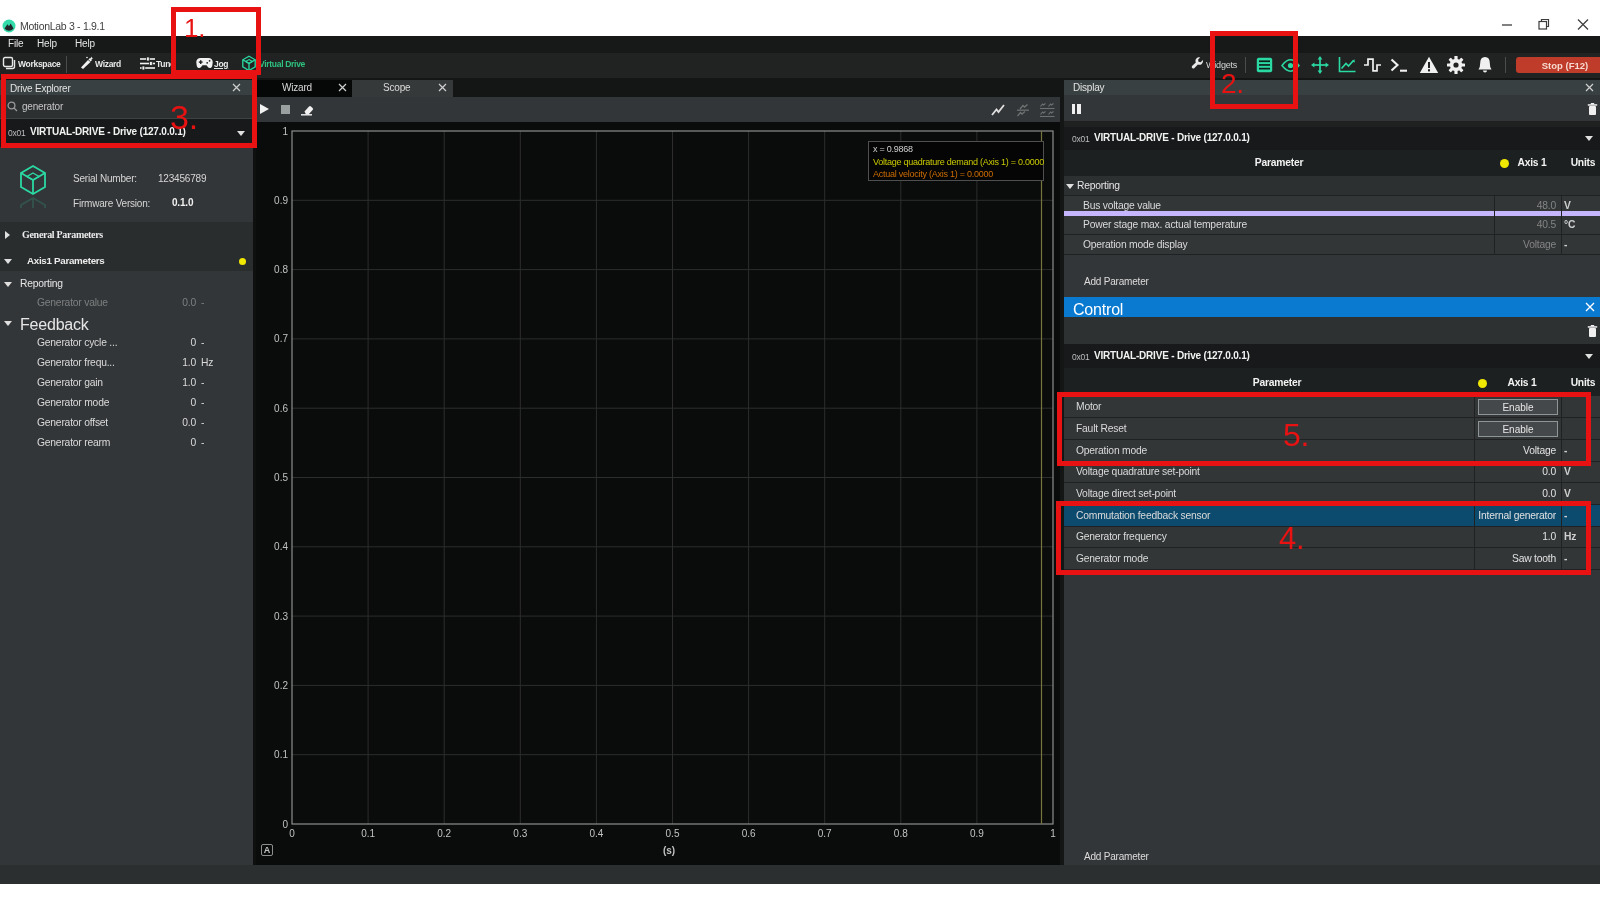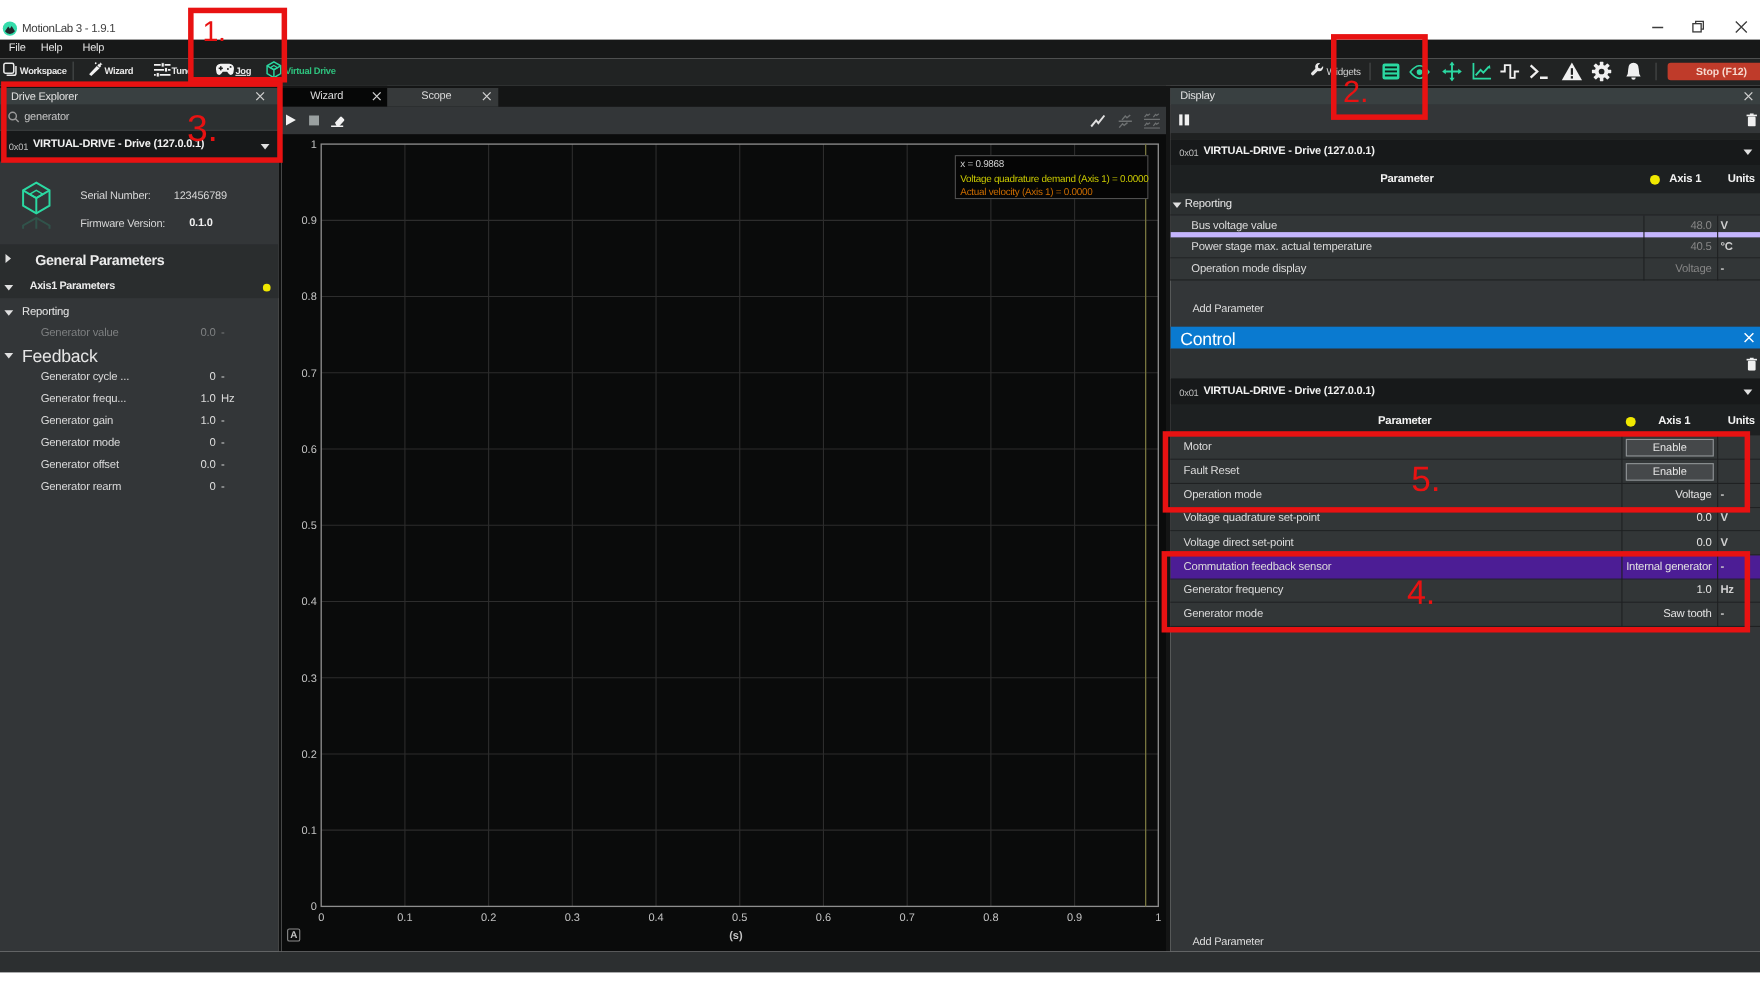--- a/index.html
+++ b/index.html
@@ -190,21 +190,21 @@
         <path d="M3 9 L15 16 L27 9 M15 16 V30"></path>
       </g>
     </svg>
     <div class="txt" style="left:73px;top:26px;font-size:10px;color:#d6d6d6;">Serial Number:</div>
     <div class="txt" style="left:158px;top:26px;font-size:10px;color:#d6d6d6;">123456789</div>
     <div class="txt" style="left:73px;top:51px;font-size:10px;color:#d6d6d6;">Firmware Version:</div>
     <div class="txt" style="left:172px;top:50px;font-size:10px;font-weight:bold;color:#f0f0f0;">0.1.0</div>
   </div>
 
   <div class="abs" style="left:5px;top:153px;width:0;height:0;border-top:4.5px solid transparent;border-bottom:4.5px solid transparent;border-left:5.5px solid #e0e0e0;"></div>
-  <div class="txt" style="left:32px;top:151px;font-size:13px;font-weight:bold;color:#ececec;letter-spacing:-0.3px;">General Parameters</div>
+  <div class="txt" style="left:22px;top:151px;font-size:10px;font-weight:bold;color:#ececec;letter-spacing:-0.3px;font-family:Liberation Serif, serif;">General Parameters</div>
   <div class="abs" style="left:4px;top:181px;width:0;height:0;border-left:4.5px solid transparent;border-right:4.5px solid transparent;border-top:5.5px solid #e0e0e0;"></div>
   <div class="txt" style="left:27px;top:177px;font-size:9.8px;font-weight:bold;color:#ececec;letter-spacing:-0.3px;">Axis1 Parameters</div>
   <div class="abs" style="left:239px;top:180px;width:7px;height:7px;border-radius:50%;background:#f0e800;"></div>
   <div class="abs" style="left:4px;top:204px;width:0;height:0;border-left:4.5px solid transparent;border-right:4.5px solid transparent;border-top:5.5px solid #e0e0e0;"></div>
   <div class="txt" style="left:20px;top:200px;font-size:10.3px;color:#e6e6e6;">Reporting</div>
   <div class="txt" style="left:37px;top:219px;font-size:10.3px;color:#7d7f80;">Generator value</div>
   <div class="txt" style="right:57px;top:219px;font-size:10.3px;color:#7d7f80;">0.0</div>
   <div class="txt" style="left:201px;top:219px;font-size:10.3px;color:#7d7f80;">-</div>
   <div class="abs" style="left:4px;top:243px;width:0;height:0;border-left:4.5px solid transparent;border-right:4.5px solid transparent;border-top:5.5px solid #e0e0e0;"></div>
   <div class="txt" style="left:20px;top:238px;font-size:16px;color:#e6e6e6;">Feedback</div>
@@ -446,21 +446,21 @@
   <div class="abs" style="left:0;top:384px;width:536px;height:21px;background:#323637;border-bottom:1px solid #1f2122;">
     <div class="txt" style="left:12px;top:4px;font-size:10.3px;color:#dadada;">Voltage quadrature set-point</div>
     <div class="txt" style="right:44px;top:4px;font-size:10.3px;color:#e2e2e2;">0.0</div>
     <div class="txt" style="left:500px;top:4px;font-size:10.3px;font-weight:bold;color:#cfcfcf;">V</div>
   </div>
   <div class="abs" style="left:0;top:405px;width:536px;height:22px;background:#323637;border-bottom:1px solid #1f2122;">
     <div class="txt" style="left:12px;top:5px;font-size:10.3px;color:#dadada;">Voltage direct set-point</div>
     <div class="txt" style="right:44px;top:5px;font-size:10.3px;color:#e2e2e2;">0.0</div>
     <div class="txt" style="left:500px;top:5px;font-size:10.3px;font-weight:bold;color:#cfcfcf;">V</div>
   </div>
-  <div class="abs" style="left:0;top:427px;width:536px;height:22px;background:#4c1d95;border-bottom:1px solid #1f2122;">
+  <div class="abs" style="left:0;top:427px;width:536px;height:22px;background:#0c4a6e;border-bottom:1px solid #1f2122;">
     <div class="txt" style="left:12px;top:5px;font-size:10.3px;color:#dadada;">Commutation feedback sensor</div>
     <div class="txt" style="right:44px;top:5px;font-size:10.3px;color:#e2e2e2;">Internal generator</div>
     <div class="txt" style="left:500px;top:5px;font-size:10.3px;font-weight:bold;color:#cfcfcf;">-</div>
   </div>
   <div class="abs" style="left:0;top:449px;width:536px;height:21px;background:#323637;border-bottom:1px solid #1f2122;">
     <div class="txt" style="left:12px;top:4px;font-size:10.3px;color:#dadada;">Generator frequency</div>
     <div class="txt" style="right:44px;top:4px;font-size:10.3px;color:#e2e2e2;">1.0</div>
     <div class="txt" style="left:500px;top:4px;font-size:10.3px;font-weight:bold;color:#cfcfcf;">Hz</div>
   </div>
   <div class="abs" style="left:0;top:470px;width:536px;height:22px;background:#323637;border-bottom:1px solid #1f2122;">

